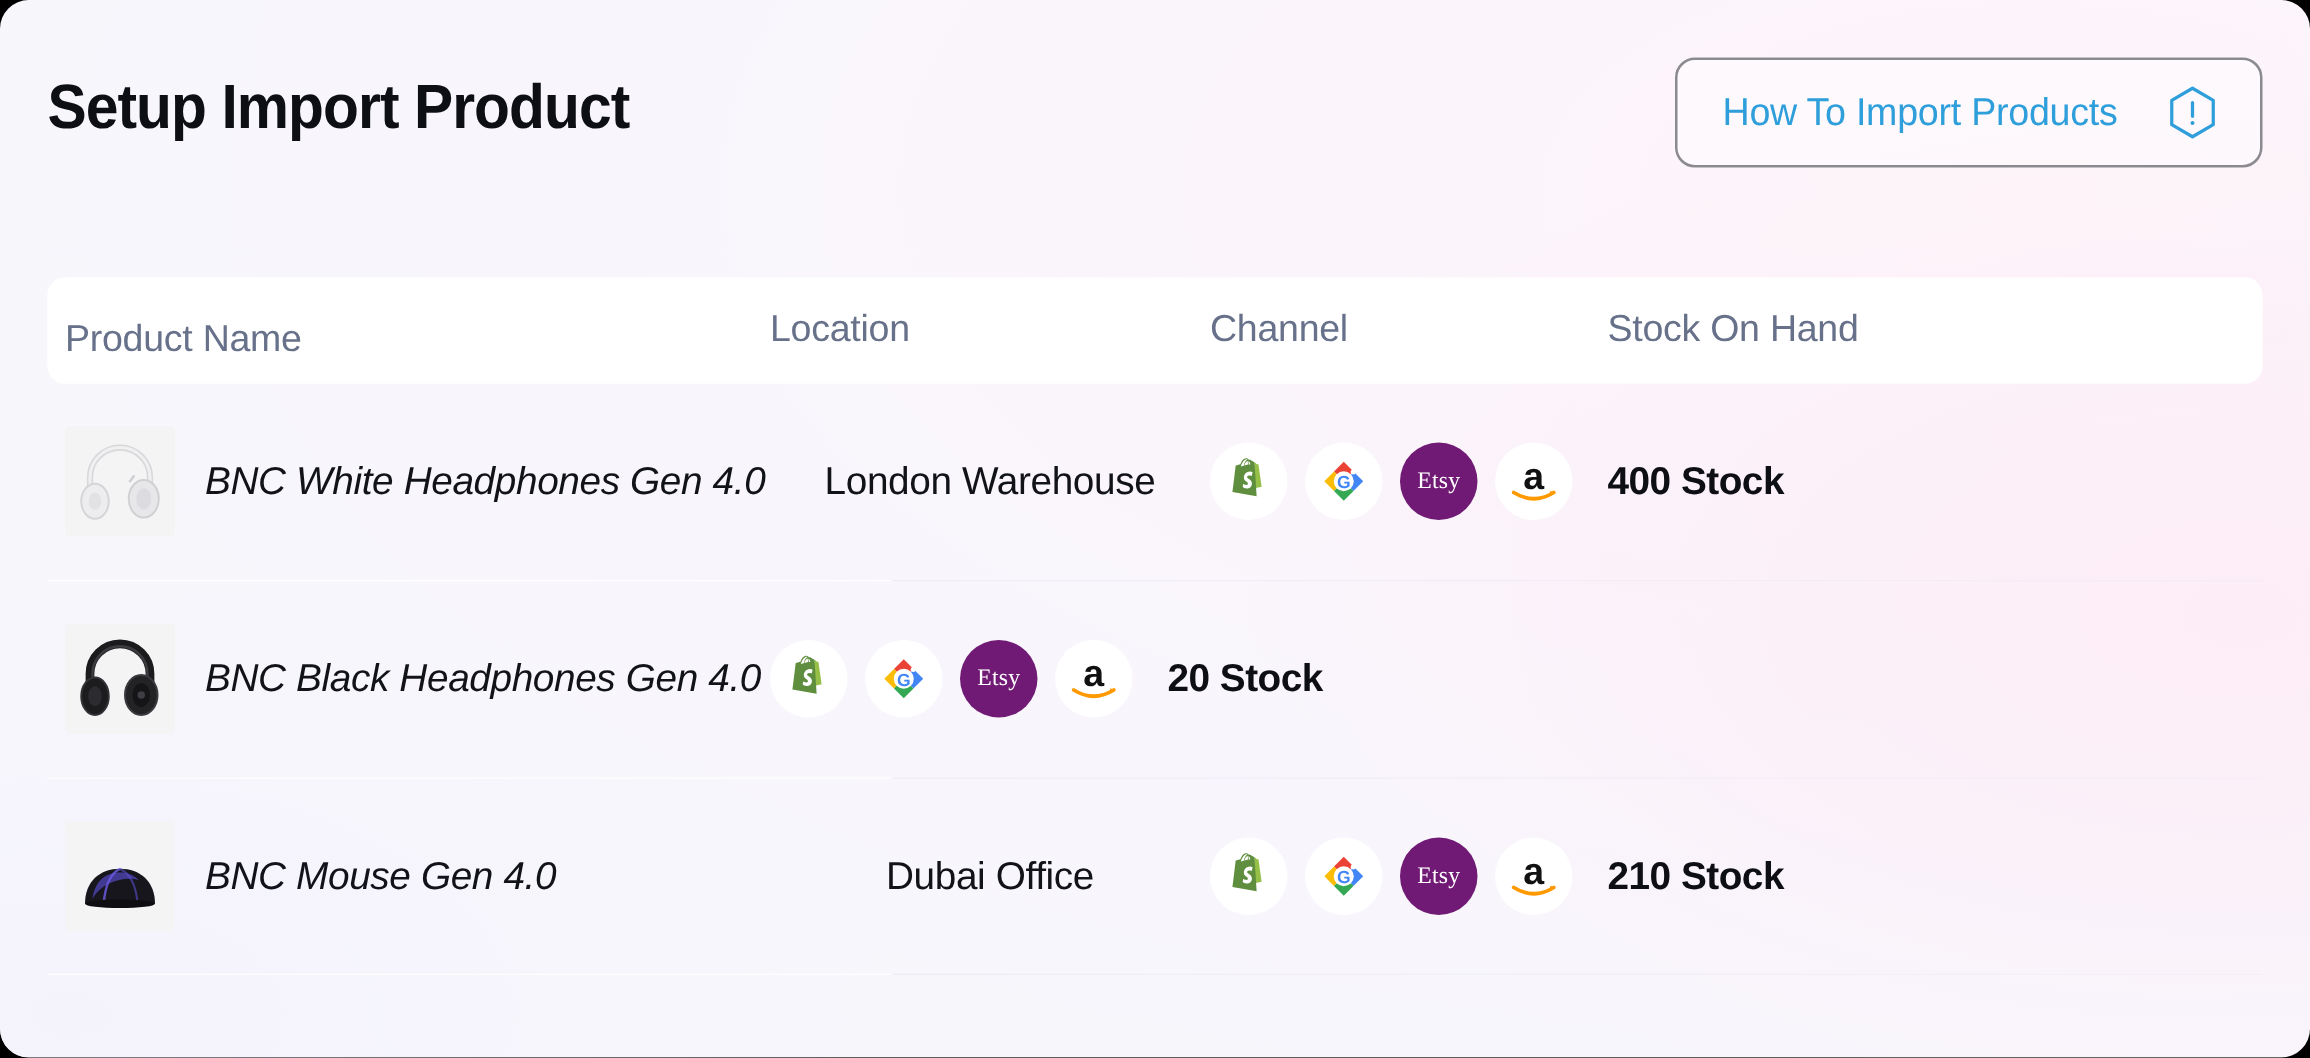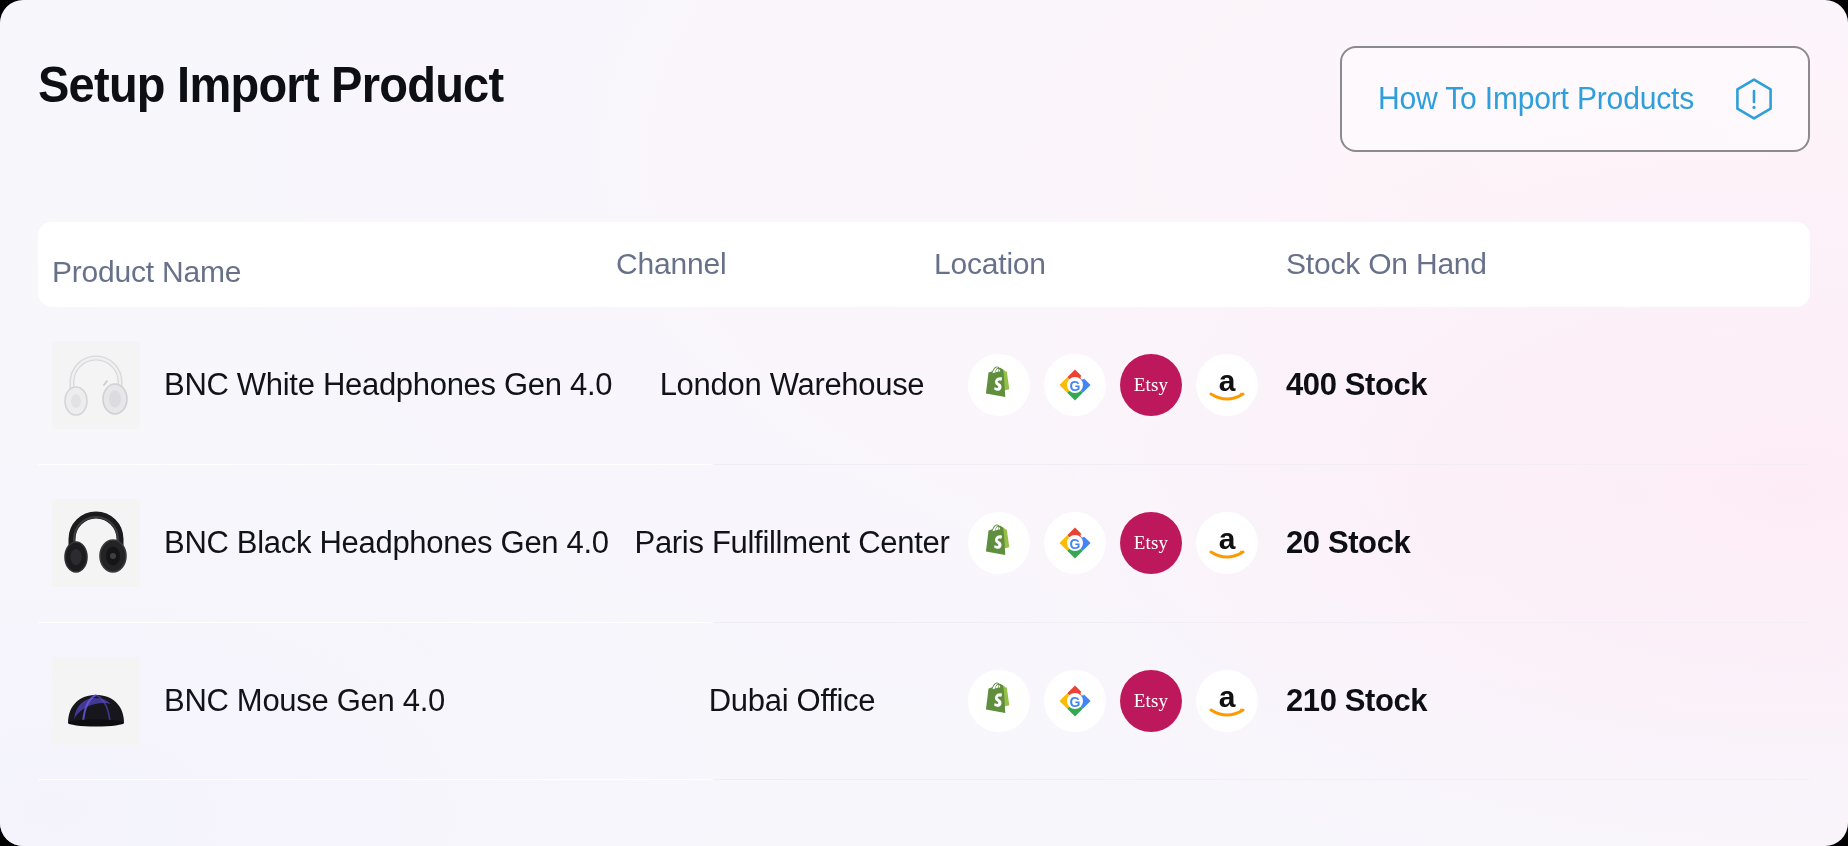--- a/index.html
+++ b/index.html
@@ -59,21 +59,21 @@
     transform-origin: left center;
     white-space: nowrap;
   }
   .help-button {
     position: absolute;
     right: 0;
     top: 0;
     display: flex;
     align-items: center;
     gap: 26px;
-    height: 106px;
+    height: 88px;
     padding: 0 30px 0 36px;
     box-sizing: border-box;
     border: 2px solid #8b8b8f;
     border-radius: 16px;
     background: rgba(255,255,255,0.45);
     cursor: pointer;
   }
   .help-button-label {
     font-size: 31px;
     font-weight: 400;
@@ -121,21 +121,21 @@
     left: 0;
     top: 0;
     width: 100%;
     height: 1px;
     background: linear-gradient(to right, rgba(255,255,255,.95) 0%, rgba(255,255,255,.95) 38%, rgba(235,232,242,.7) 38.2%, rgba(238,234,244,.45) 100%);
   }
   .rows { position: relative; }
   .rows::after { top: auto; bottom: 0; }
 
   
-  .col-product  { width: 578px; display: flex; align-items: center; gap: 24px; padding-left: 14px; box-sizing: border-box; }
+  .col-product  { width: 578px; display: flex; align-items: center; gap: 24px; padding-left: 14px; box-sizing: border-box; font-style: italic; }
   .col-location { width: 352px; text-align: center; }
   .col-channel  { width: 318px; }
   .col-stock    { width: 300px; }
 
   .head-product  { width: 578px; padding-left: 14px; box-sizing: border-box; margin-top: 15px; }
   .head-location { width: 352px; }
   .head-channel  { width: 318px; }
   .head-stock    { width: 300px; }
 
   .thumb {
@@ -173,21 +173,21 @@
     background: #ffffff;
     display: flex;
     align-items: center;
     justify-content: center;
     cursor: pointer;
   }
   .chan svg { display: block; }
   .etsy-circle {
     width: 62px; height: 62px;
     border-radius: 50%;
-    background: #be185d;
+    background: #701a75;
     display: flex; align-items: center; justify-content: center;
     color: #fff;
     font-family: "Liberation Serif", "DejaVu Serif", serif;
     font-size: 19px;
     letter-spacing: .2px;
   }
 </style>
 </head>
 <body>
 
@@ -206,22 +206,22 @@
           <circle cx="24" cy="32.4" r="1.6" fill="#2f9fdb"></circle>
         </svg>
       </span>
     </div>
   </div>
 
   <div class="table-wrap">
 
     <div class="table-head">
       <div class="th head-product">Product Name</div>
+      <div class="th head-location">Location</div>
       <div class="th head-channel">Channel</div>
-      <div class="th head-location">Location</div>
       <div class="th head-stock">Stock On Hand</div>
     </div>
 
     <div class="rows">
 
       <div class="row">
         <div class="col-product">
           <div class="thumb">
             <svg viewBox="0 0 88 88" aria-hidden="true">
               <rect width="88" height="88" fill="#f4f4f5"></rect>
@@ -294,23 +294,20 @@
               <ellipse cx="24" cy="58" rx="11" ry="15" fill="#1c1c1e" stroke="#323236" stroke-width="1.6"></ellipse>
               <ellipse cx="24" cy="58" rx="5.5" ry="8" fill="#2c2c30"></ellipse>
               <ellipse cx="61" cy="57" rx="13" ry="16" fill="#232326" stroke="#3a3a3e" stroke-width="1.6"></ellipse>
               <ellipse cx="61" cy="57" rx="7" ry="9.5" fill="#151517"></ellipse>
               <circle cx="61" cy="57" r="3" fill="#3e3e44"></circle>
             </svg>
           </div>
           <div class="cell-text">BNC Black Headphones Gen 4.0</div>
         </div>
 
-        <div class="col-location">
-          <span class="cell-text">Paris Fulfillment Center</span>
-        </div>
 
         <div class="col-channel">
           <div class="channels">
             <span class="chan">
               <svg width="34" height="38" viewBox="0 0 34 38" aria-hidden="true">
                 <path d="M25.4 5.6c-.2-.1-1.9-.2-1.9-.2s-1.3-1.3-1.5-1.4c-.1-.1-.3-.1-.4-.1l-.8 20.9 6.6-1.5s-2.6-17.6-2.6-17.8c0 0 .4 0 .6.1z" fill="#95bf46"></path>
                 <path d="M21.6 3.9c-.3-.3-.9-.8-1.6-.9-.6-.9-1.5-1.3-2.6-1.3h-.3c-.1-.2-.3-.4-.5-.6-.5-.4-1.1-.6-1.9-.5-1.9.3-3.5 2.1-4.4 4.7l-2.9.9c-.9.3-.9.3-1 1.1C6.3 9 4 27.6 4 27.6l19.3 3.3L21.6 3.9zM16.4 5.5l-2.9.9c.5-2 1.5-3.3 2.5-3.8.2.6.4 1.5.4 2.9zm-1.3-4.2c.4 0 .7.1.9.2-1.2.6-2.4 2-3 5l-2.4.7c.7-2.3 2.3-5.6 4.5-5.9zm1.9 4.4c0-1.3-.2-2.2-.4-2.8 1 .1 1.5 1.2 1.7 2.4l-1.3.4z" fill="#5e8e3e"></path>
                 <path d="M20.1 11.9l-.8 2.9s-.9-.5-2-.4c-1.6.1-1.6 1.1-1.6 1.3.1 1.3 3.6 1.6 3.8 4.7.2 2.5-1.3 4.2-3.4 4.3-2.6.2-4-1.4-4-1.4l.6-2.3s1.4 1.1 2.6 1c.8-.1 1-.7 1-1.2-.1-1.7-3-1.6-3.2-4.4-.2-2.5 1.4-5 4.9-5.2 1.3-.1 2.1.7 2.1.7z" fill="#fff"></path>
               </svg>
             </span>

